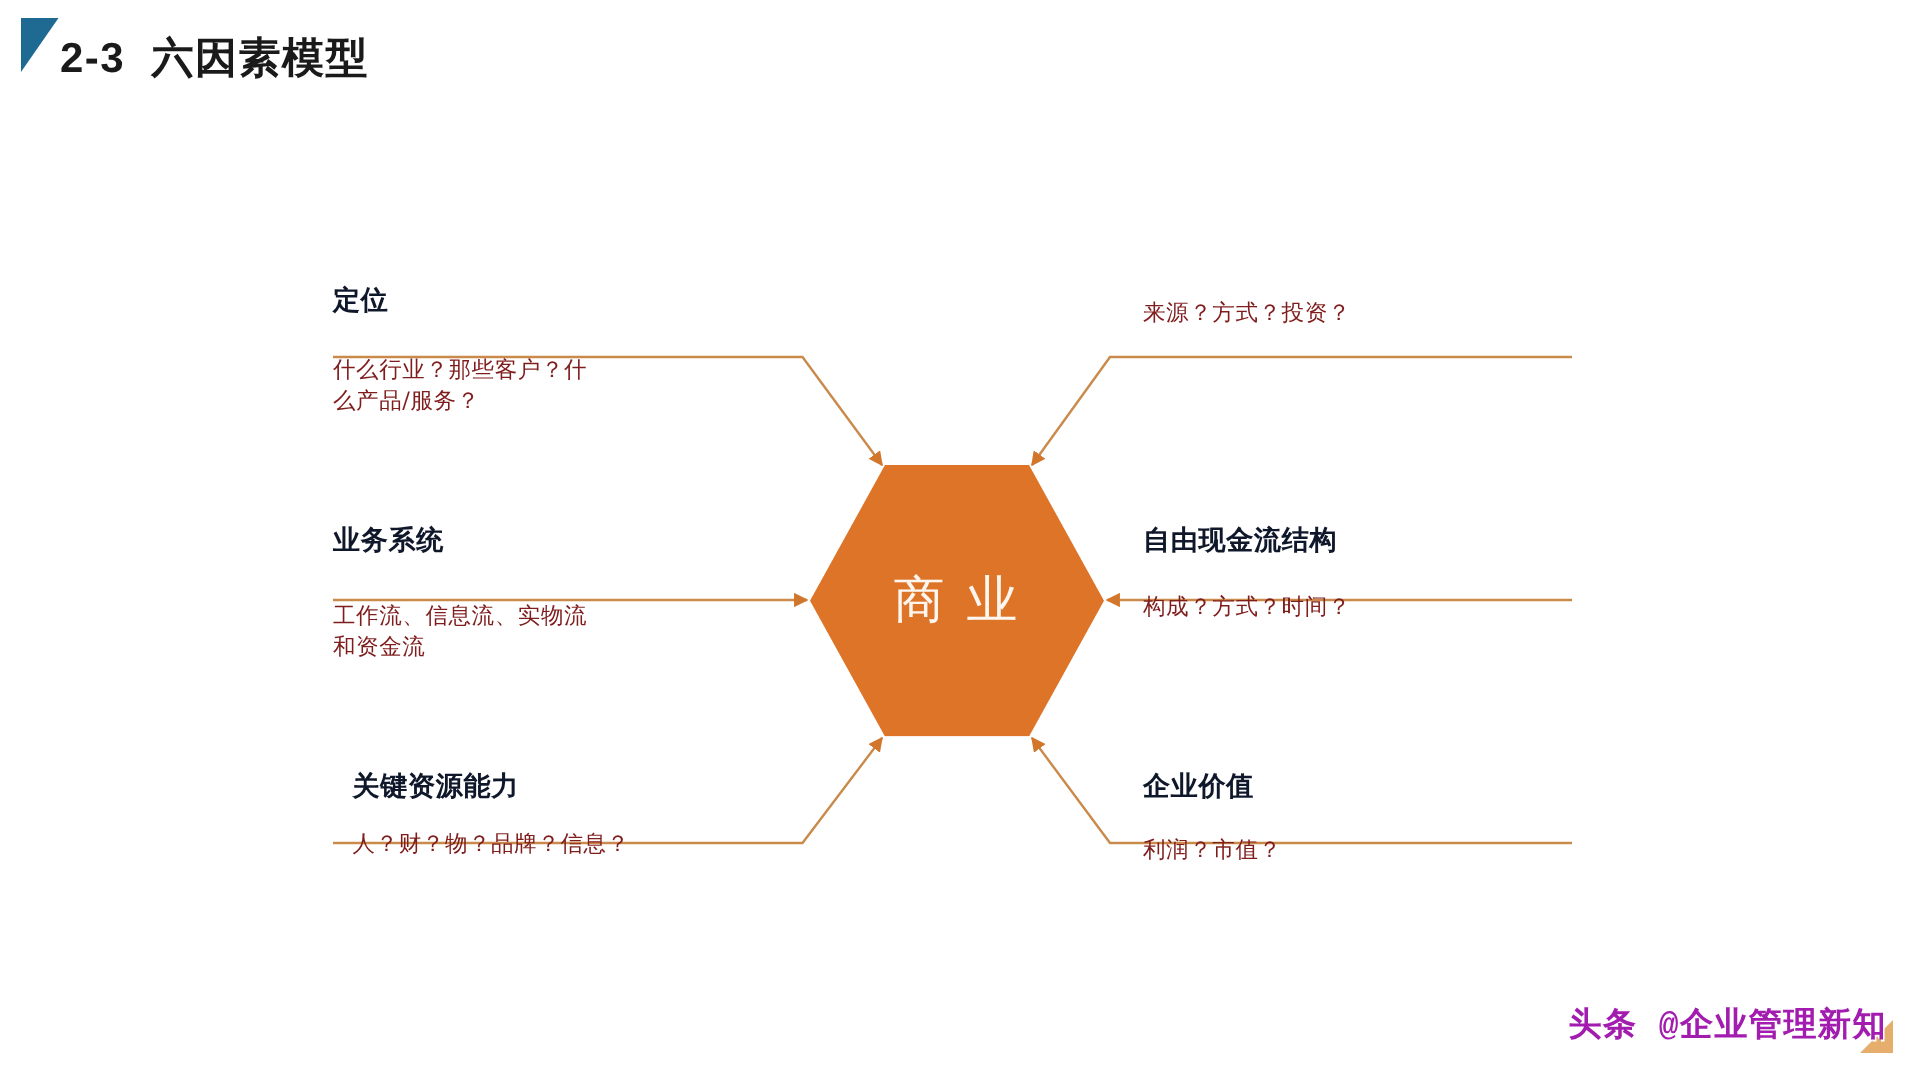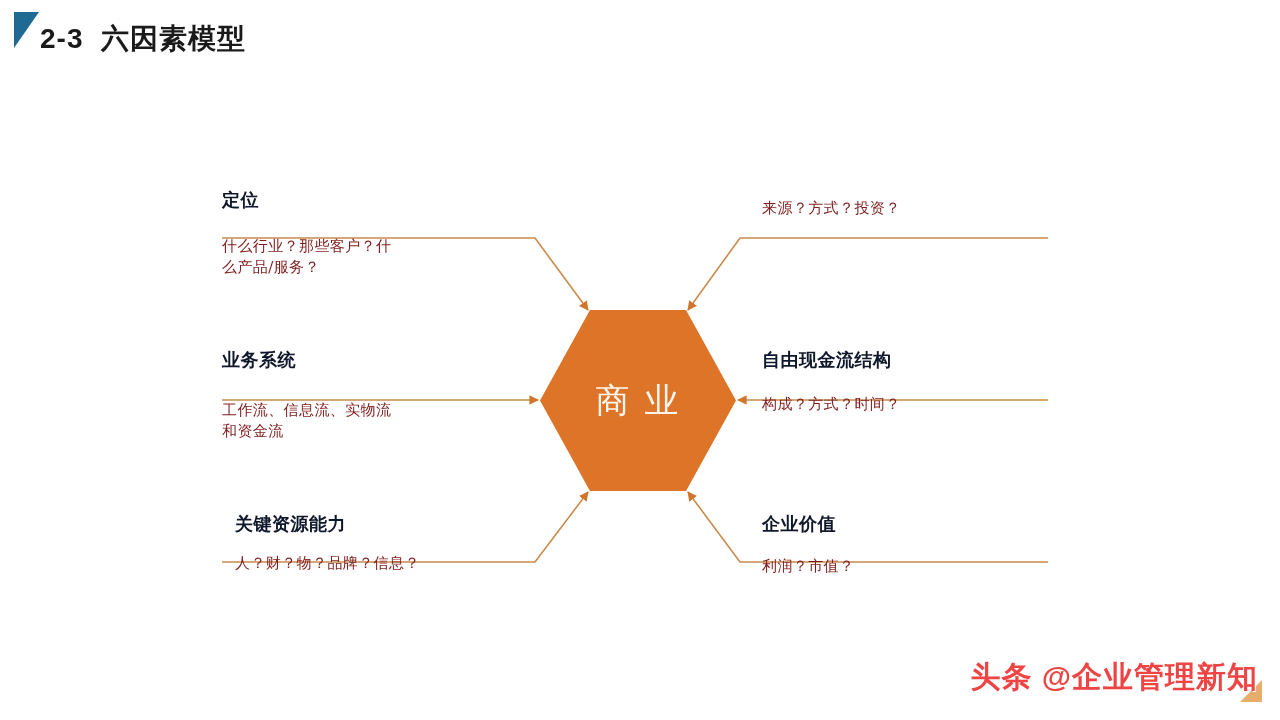--- a/index.html
+++ b/index.html
@@ -148,26 +148,26 @@
   #factor-business-sys .factor-desc { margin-top: 28px; }
   #factor-cashflow .factor-desc     { margin-top: 22px; }
   #factor-resources .factor-desc    { margin-top: 17px; font-family: Liberation Serif, serif; }
   #factor-value .factor-desc        { margin-top: 20px; }
 
   
   #watermark {
     position: absolute;
     right: 22px;
     bottom: 22px;
-    font-size: 30px;
+    font-size: 22px;
     font-weight: bold;
-    color: #ef4444;
+    color: #a21caf;
     letter-spacing: 1px;
     white-space: pre;
-    font-family: Liberation Sans, sans-serif;
+    font-family: Liberation Mono, monospace;
     text-shadow: 1px 1px 0 #ffffff, -1px -1px 0 #ffffff;
   }
   #watermark-corner {
     position: absolute;
     right: 18px;
     bottom: 18px;
     width: 0;
     height: 0;
     border-bottom: 22px solid #e2a054;
     border-left: 22px solid transparent;

